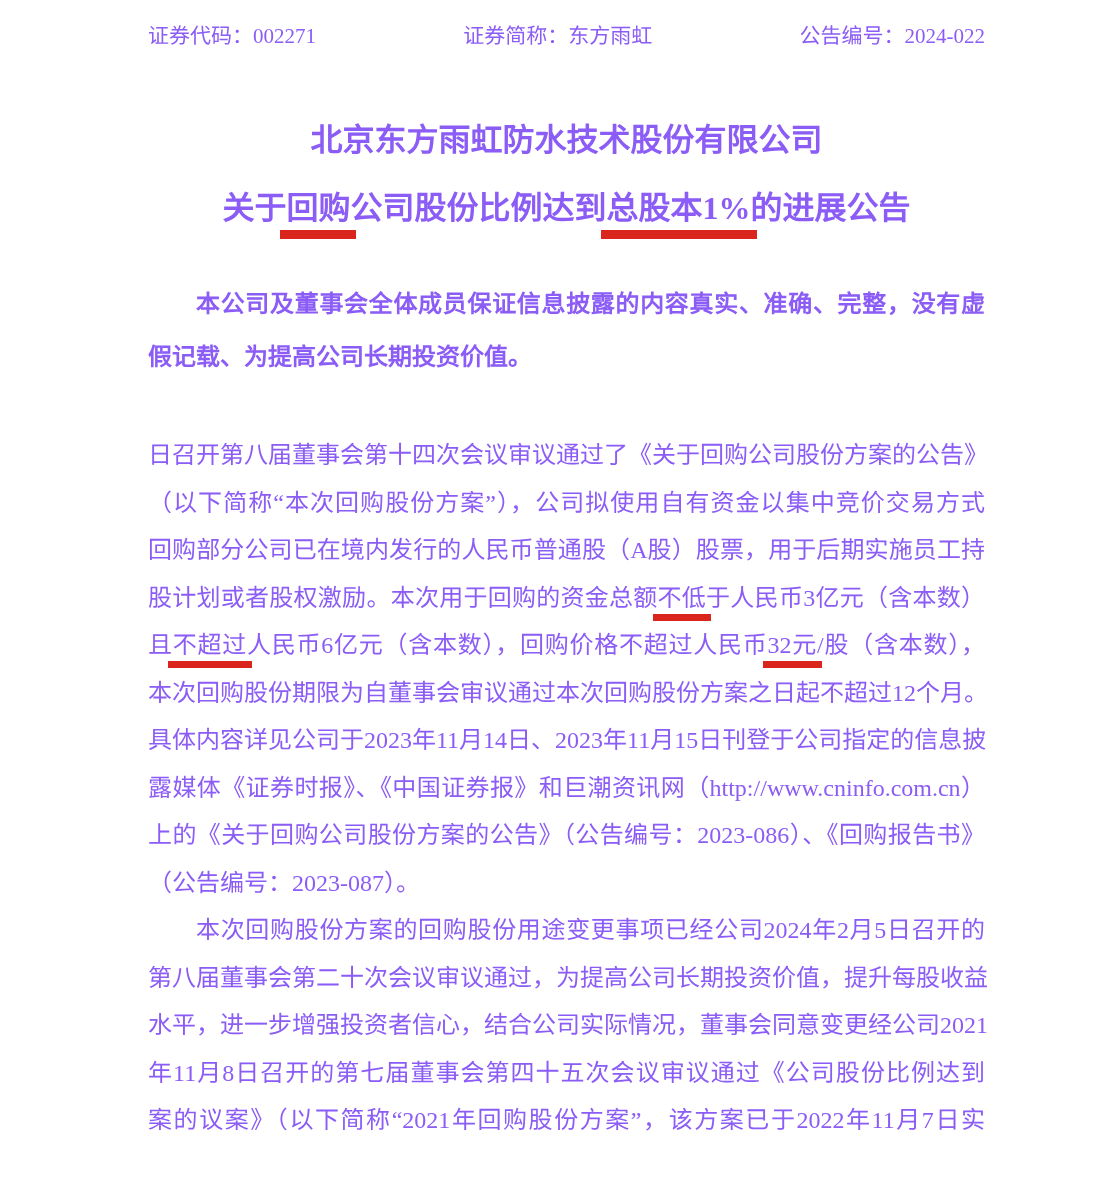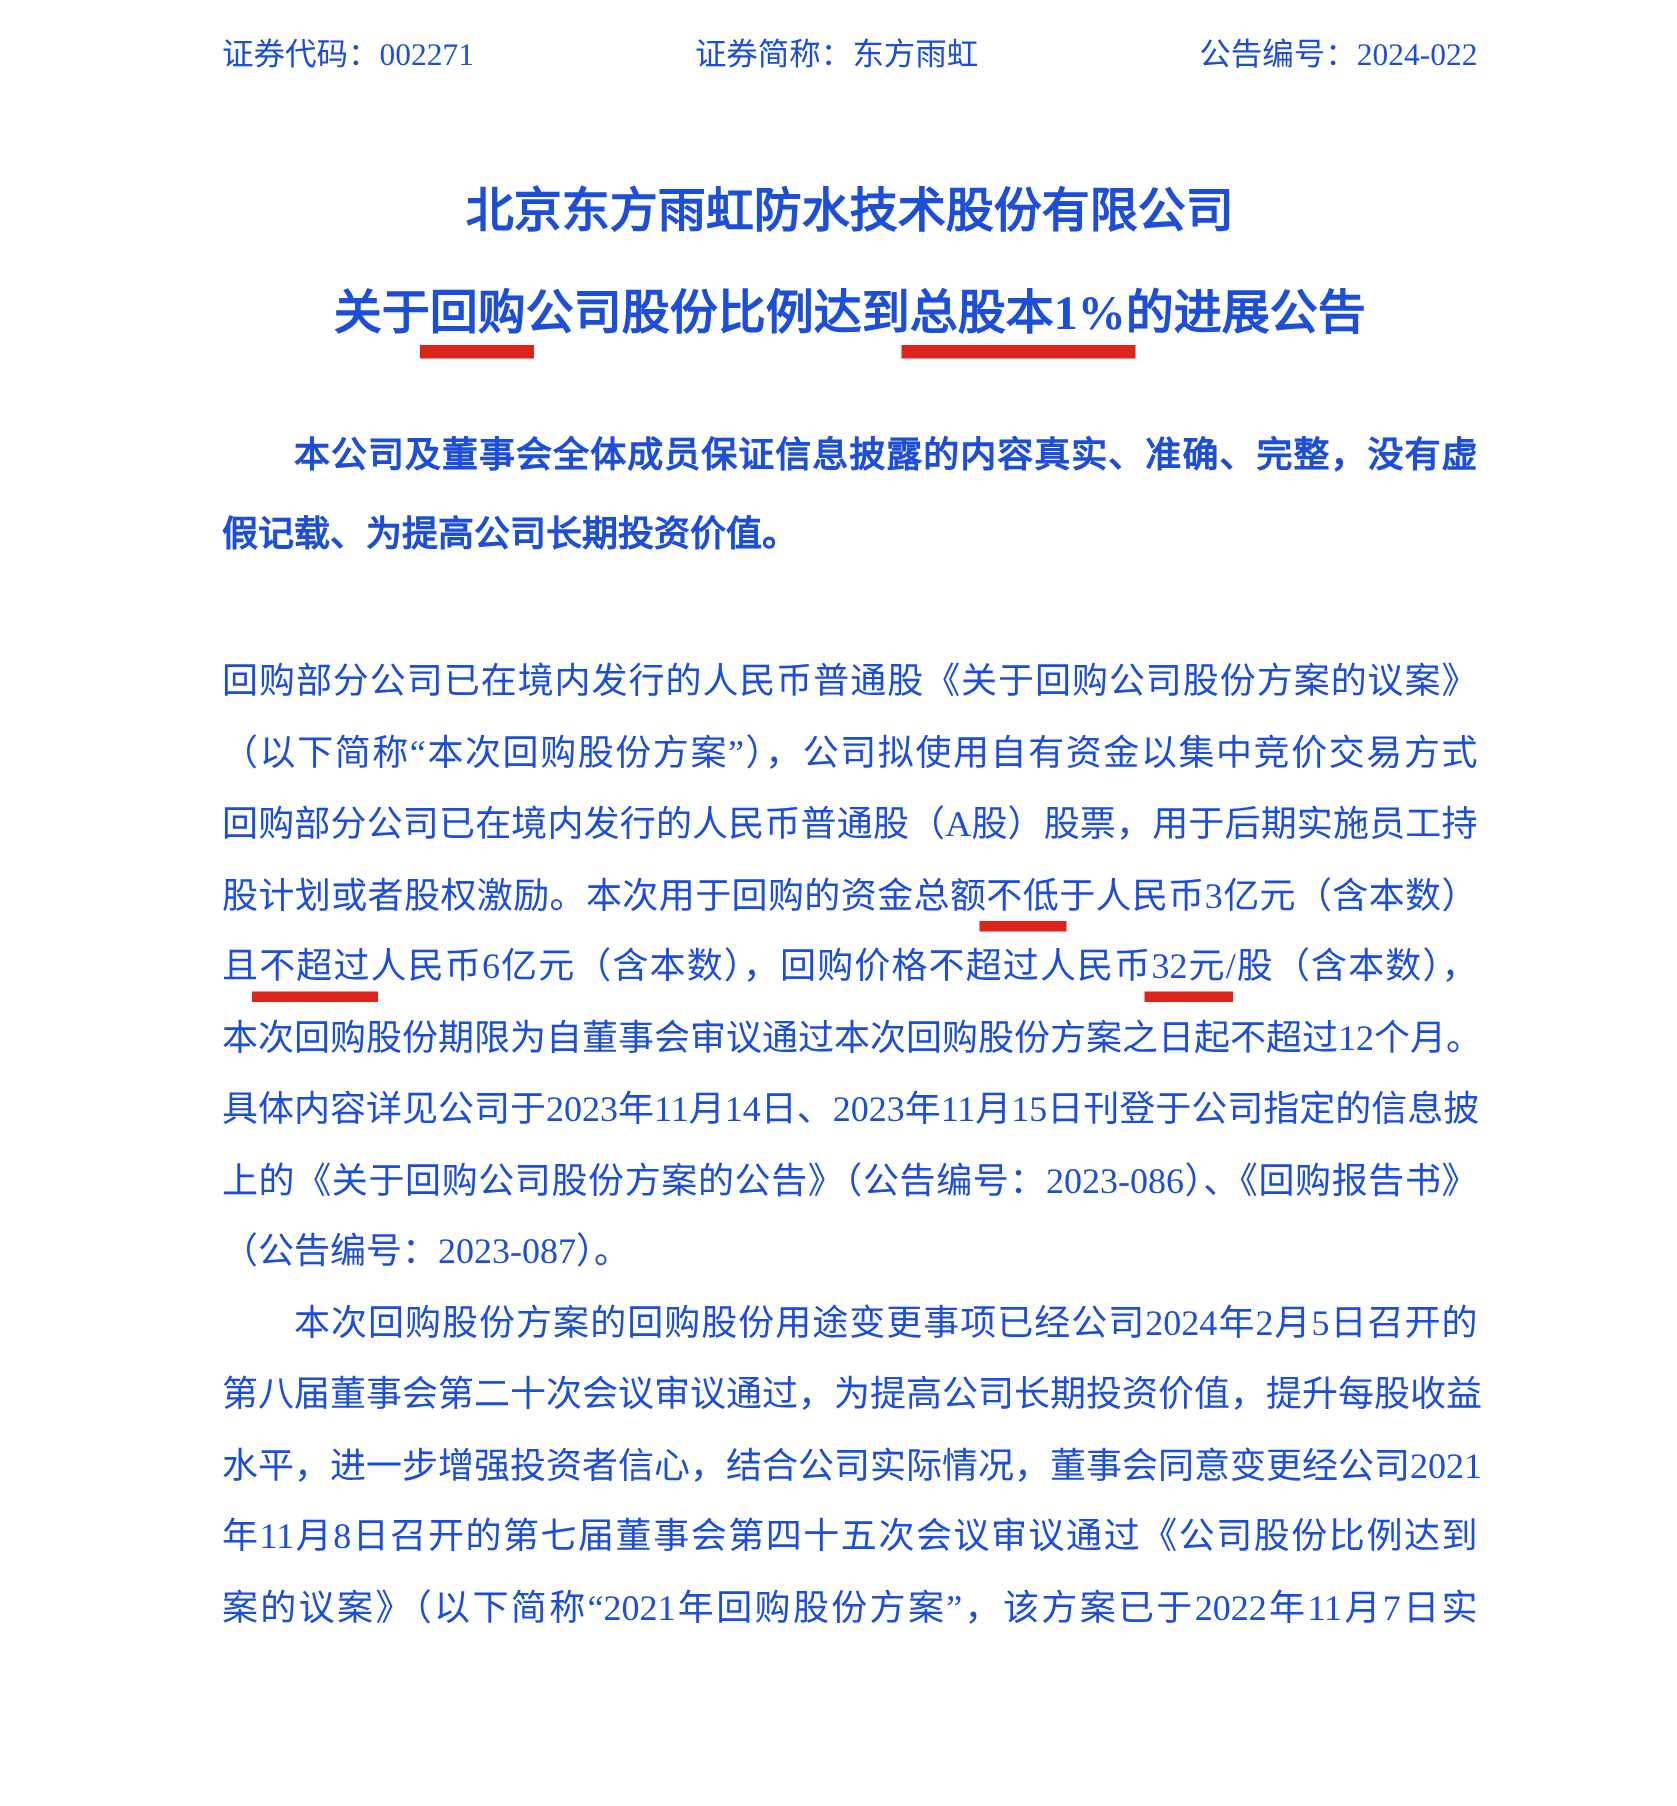--- a/index.html
+++ b/index.html
@@ -3,21 +3,21 @@
 <meta charset="utf-8">
 <style>
   html, body { margin: 0; padding: 0; background: #ffffff; }
   .page {
     position: relative;
     width: 1118px;
     height: 1204px;
     background: #ffffff;
     overflow: hidden;
     font-family: "Liberation Serif", "DejaVu Serif", serif;
-    color: #1d4ed8;
+    color: #8b5cf6;
   }
   .doc-header {
     position: absolute;
     top: 24px;
     left: 148px;
     width: 837px;
     display: flex;
     justify-content: space-between;
     font-size: 21px;
     line-height: 24px;
@@ -91,27 +91,28 @@
     <div class="title-line2"><span>关于</span><span class="red-underline">回购</span><span>公司股份比例达到</span><span class="red-underline">总股本1%</span><span>的进展公告</span></div>
   </div>
 
   <div class="notice-block">
       <div class="line indent flush"><span>本公司及董事会全体成员保证信息披露的内容真实、准确、完整，没有虚</span></div>
       <div class="line"><span>假记载、为提高公司长期投资价值。</span></div>
     </div>
 
   <div class="body-block">
       <div>
-        <div class="line flush"><span>回购部分公司已在境内发行的人民币普通股《关于回购公司股份方案的议案》</span></div>
+        <div class="line flush"><span>日召开第八届董事会第十四次会议审议通过了《关于回购公司股份方案的公告》</span></div>
         <div class="line flush"><span>（以下简称“本次回购股份方案”），公司拟使用自有资金以集中竞价交易方式</span></div>
         <div class="line flush"><span>回购部分公司已在境内发行的人民币普通股（A股）股票，用于后期实施员工持</span></div>
         <div class="line flush"><span>股计划或者股权激励。本次用于回购的资金总额</span><span class="red-underline">不低</span><span>于人民币3亿元（含本数）</span></div>
         <div class="line flush"><span>且</span><span class="red-underline">不超过</span><span>人民币6亿元（含本数），回购价格不超过人民币</span><span class="red-underline">32元</span><span>/股（含本数），</span></div>
         <div class="line flush"><span>本次回购股份期限为自董事会审议通过本次回购股份方案之日起不超过12个月。</span></div>
         <div class="line flush"><span>具体内容详见公司于2023年11月14日、2023年11月15日刊登于公司指定的信息披</span></div>
+        <div class="line flush"><span>露媒体《证券时报》、《中国证券报》和巨潮资讯网（http://www.cninfo.com.cn）</span></div>
         <div class="line flush"><span>上的《关于回购公司股份方案的公告》（公告编号：2023-086）、《回购报告书》</span></div>
         <div class="line"><span>（公告编号：2023-087）。</span></div>
       </div>
       <div>
         <div class="line indent flush"><span>本次回购股份方案的回购股份用途变更事项已经公司2024年2月5日召开的</span></div>
         <div class="line flush"><span>第八届董事会第二十次会议审议通过，为提高公司长期投资价值，提升每股收益</span></div>
         <div class="line flush"><span>水平，进一步增强投资者信心，结合公司实际情况，董事会同意变更经公司2021</span></div>
         <div class="line flush"><span>年11月8日召开的第七届董事会第四十五次会议审议通过《公司股份比例达到</span></div>
         <div class="line flush"><span>案的议案》（以下简称“2021年回购股份方案”，该方案已于2022年11月7日实</span></div>
       </div>

